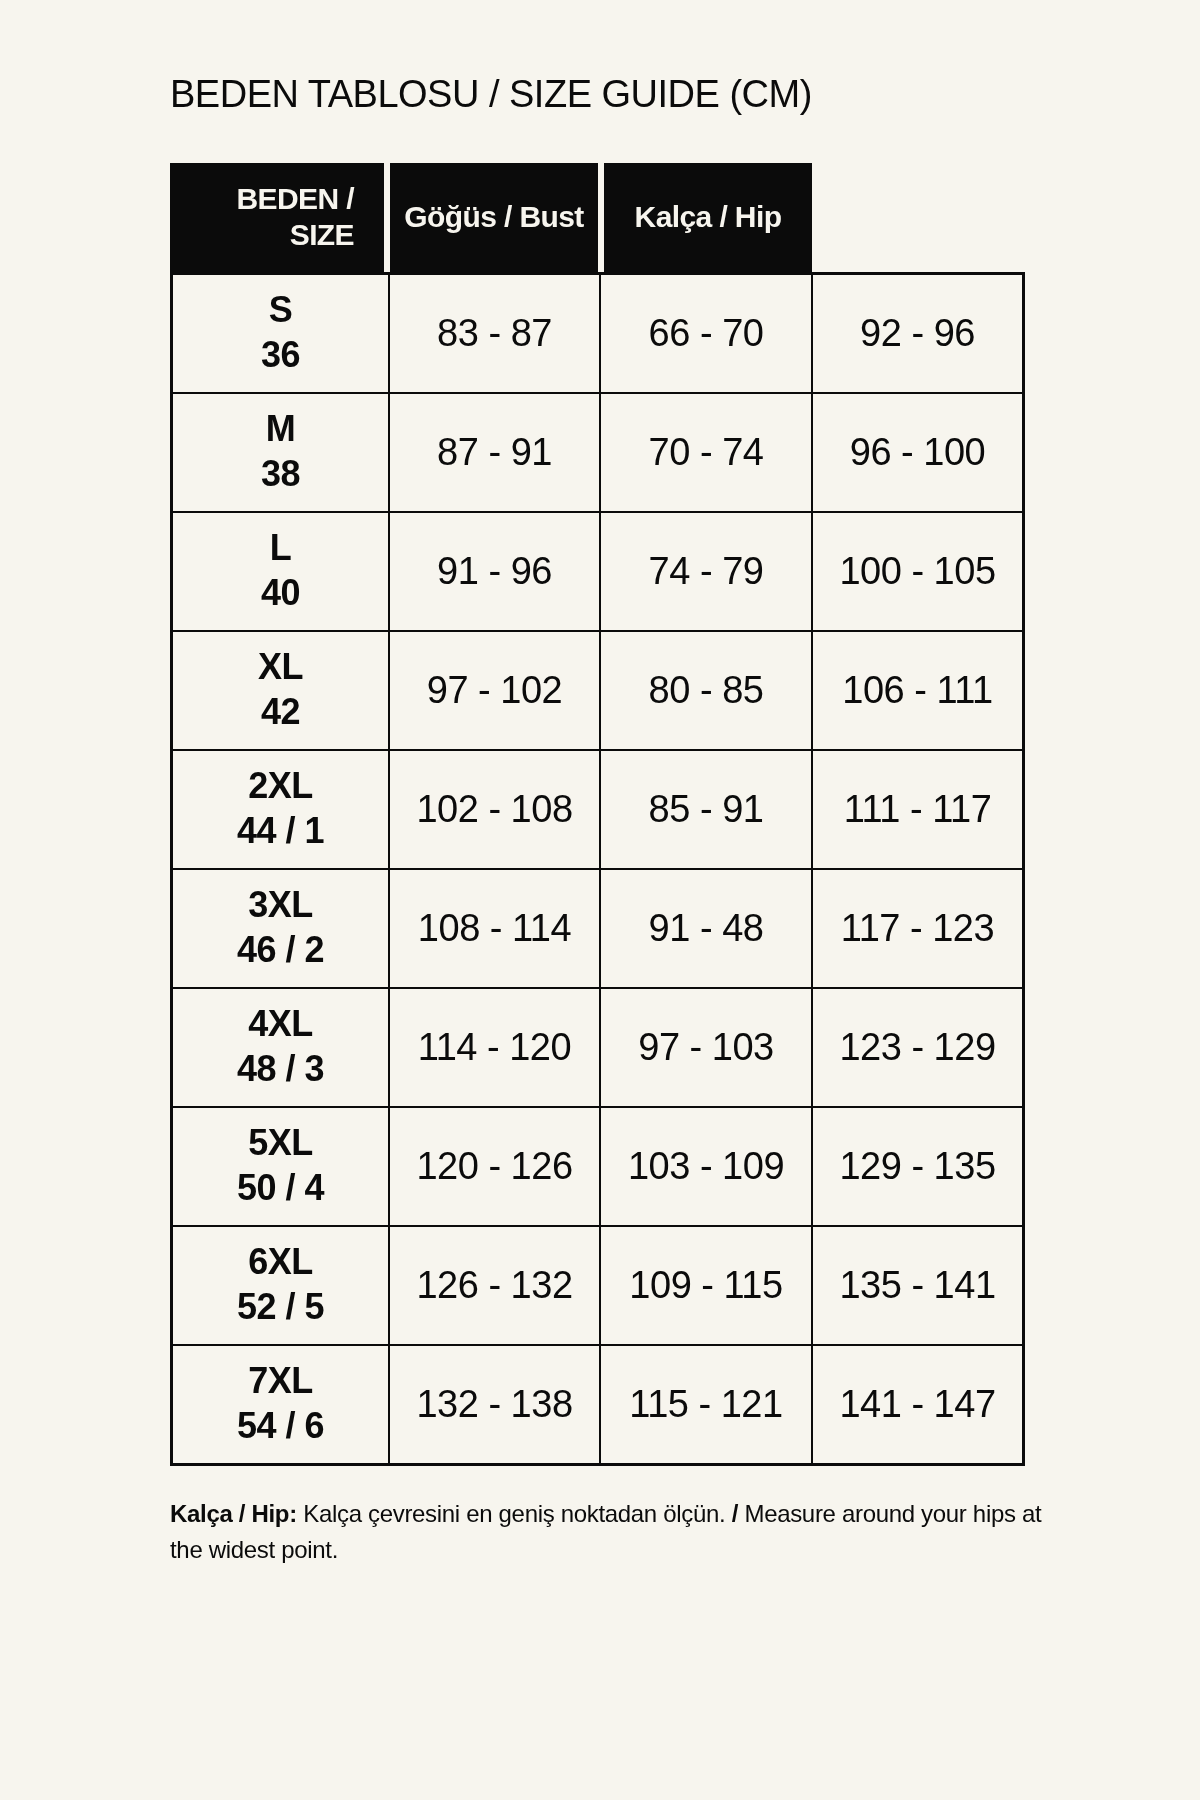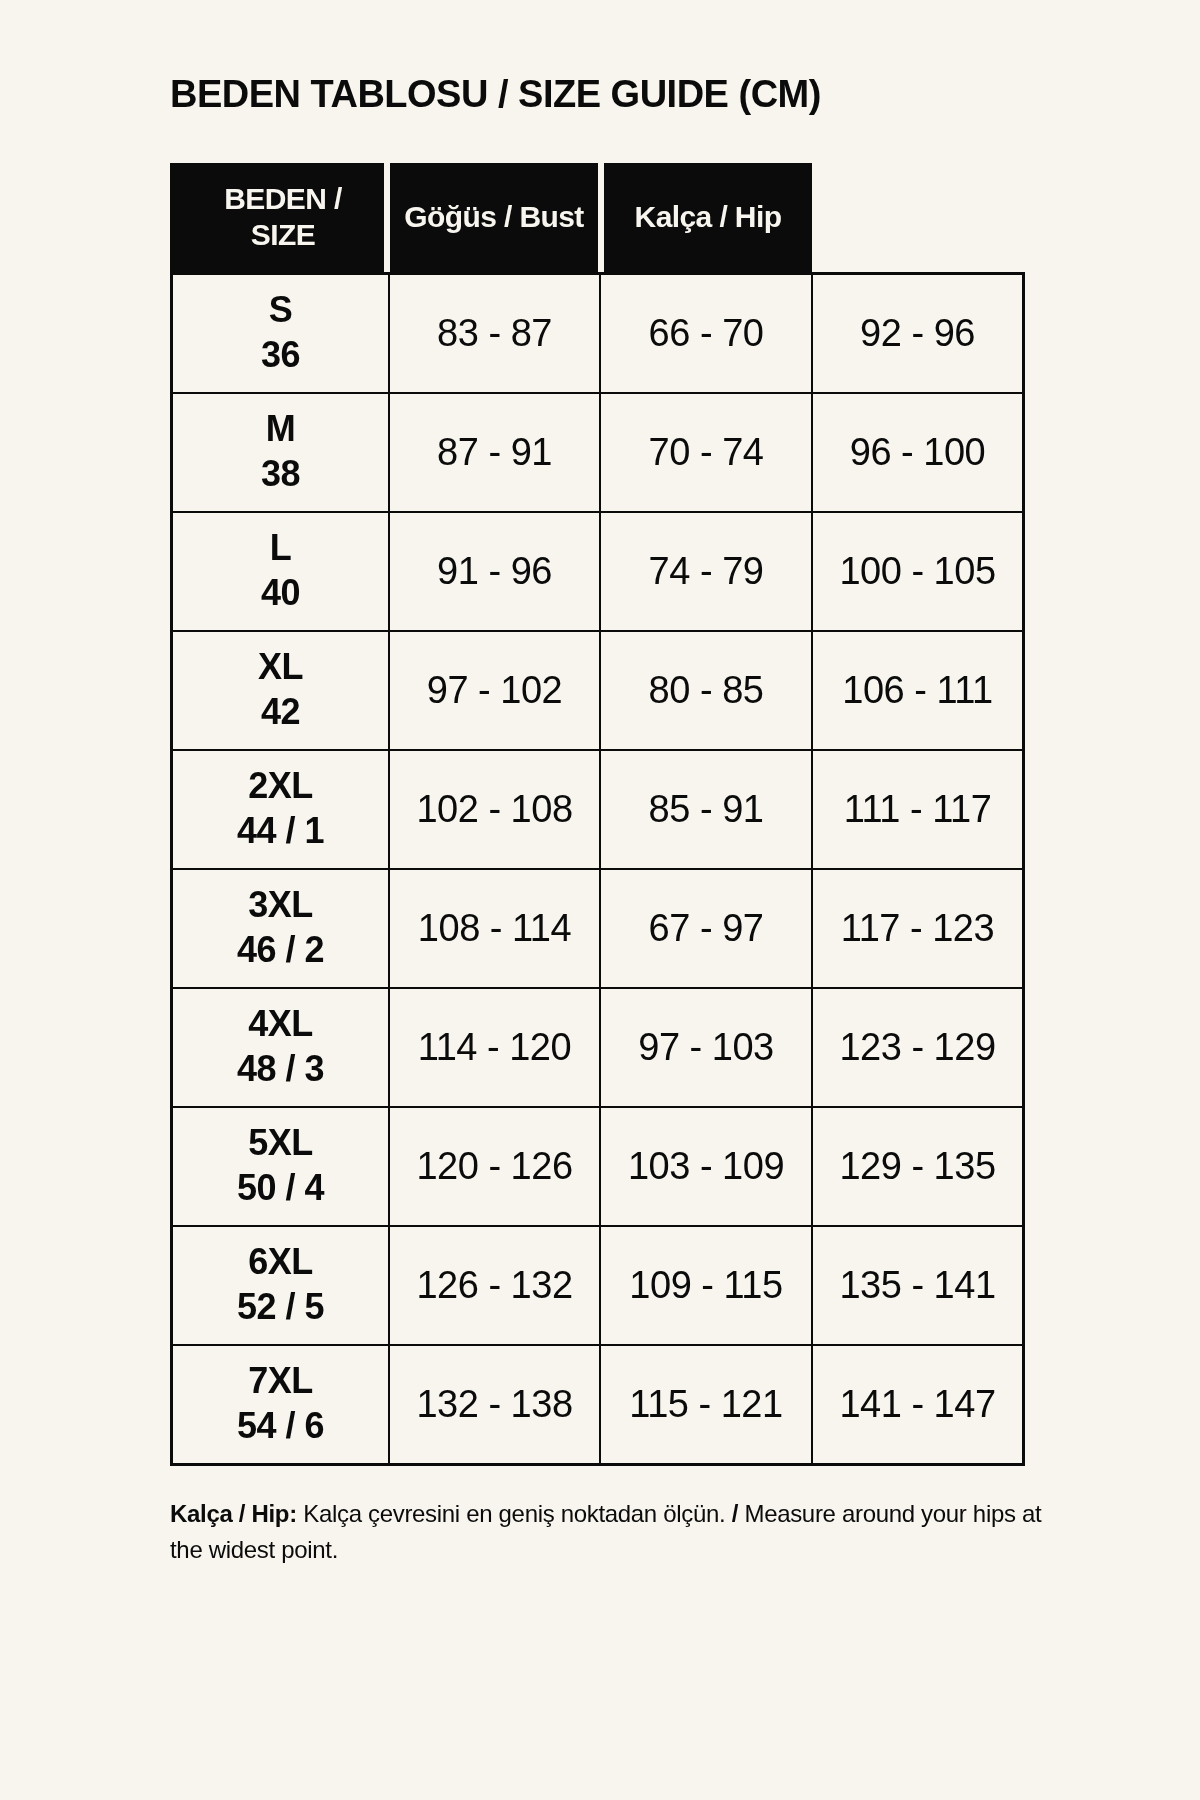--- a/index.html
+++ b/index.html
@@ -8,35 +8,35 @@
   body {
     width:1200px; height:1800px;
     background:var(--bg); color:var(--ink);
     font-family:"Liberation Sans","DejaVu Sans",sans-serif;
     letter-spacing:-0.02em;
     font-kerning:normal;
   }
   .page { padding:72px 0 0 170px; }
 
   .title {
-    font-size:38px; font-weight:700; line-height:1.2;
+    font-size:38px; font-weight:400; line-height:1.2;
     letter-spacing:-0.5px; margin:0 0 45px 0;
   }
 
   .thead {
     display:grid; grid-template-columns:214px 208px 208px 207px;
     column-gap:6px; width:855px;
   }
   .th {
     background:var(--ink); color:var(--bg);
     height:109px; font-size:30px; font-weight:700; letter-spacing:-0.6px;
     display:flex; align-items:center; justify-content:center;
     text-align:center; line-height:1.2;
   }
-  .th-size { justify-content:flex-start; text-align:center; padding-left:42px; padding-right:30px; }
+  .th-size { justify-content:flex-start; text-align:right; padding-left:42px; padding-right:30px; }
 
   .tbody {
     width:855px; background:var(--ink);
     padding:3px; display:grid;
     grid-template-columns:215px 209px 210px 209px; gap:2px;
   }
   .trow { display:contents; }
   .cell {
     background:var(--bg); height:117px;
     display:flex; align-items:center; justify-content:center;
@@ -112,21 +112,21 @@
     <div class="cell">85 - 91</div>
     <div class="cell">111 - 117</div>
   </div>
 
   <div class="trow">
     <div class="cell size-cell">
       <div>3XL</div>
       <div>46 / 2</div>
     </div>
     <div class="cell">108 - 114</div>
-    <div class="cell">67 - 97</div>
+    <div class="cell">91 - 48</div>
     <div class="cell">117 - 123</div>
   </div>
 
   <div class="trow">
     <div class="cell size-cell">
       <div>4XL</div>
       <div>48 / 3</div>
     </div>
     <div class="cell">114 - 120</div>
     <div class="cell">97 - 103</div>

